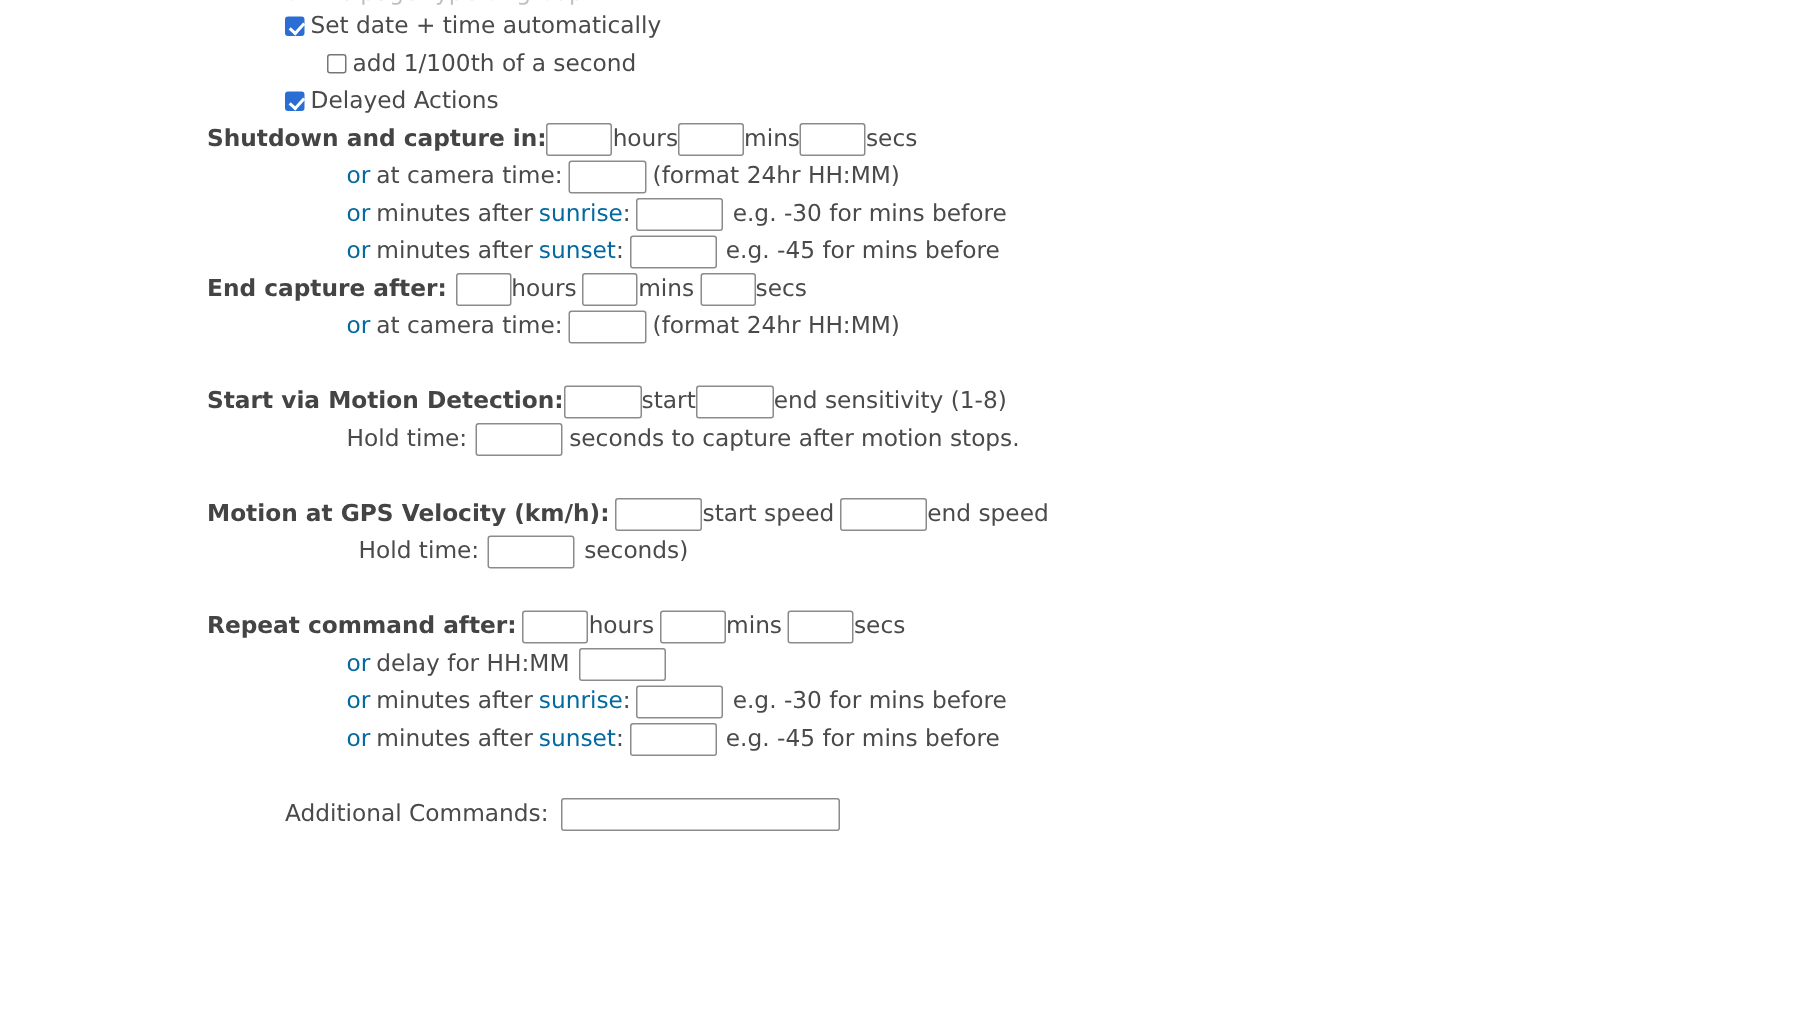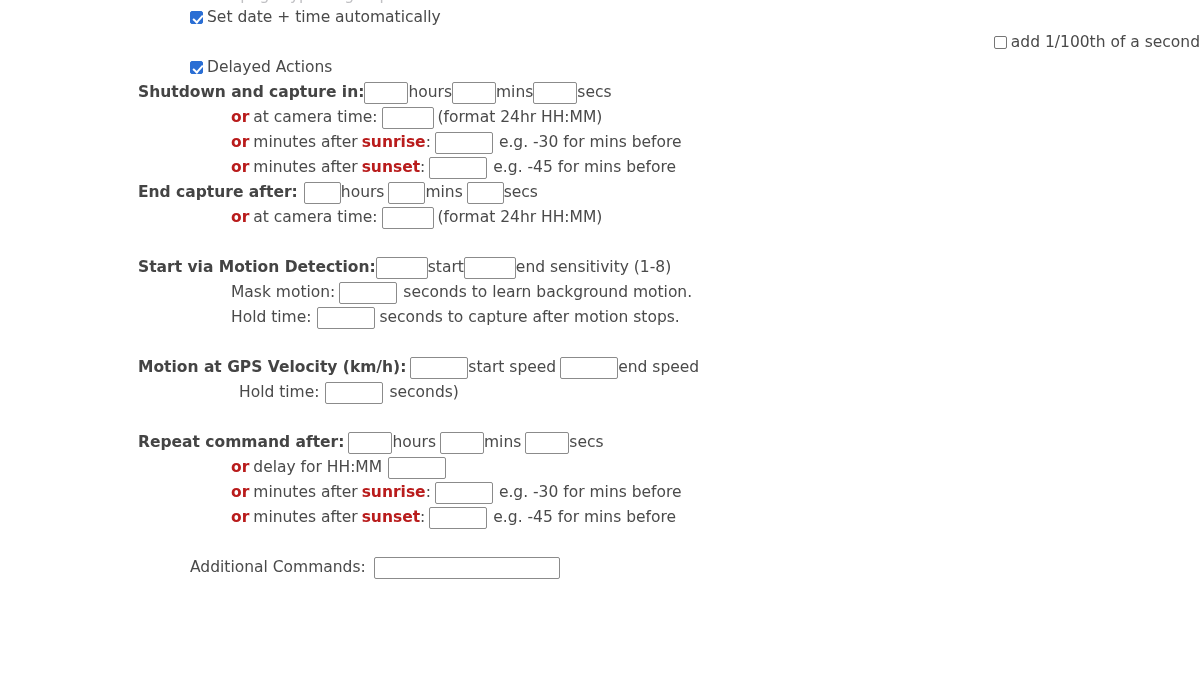--- a/index.html
+++ b/index.html
@@ -46,21 +46,21 @@
   .row {
     display: flex;
     align-items: center;
     white-space: nowrap;
     line-height: 25px;
     height: 25px;
   }
 
   
   .lvl0 { padding-left: 190px; }
-  .lvl1 { padding-left: 218px; justify-content: flex-end; }
+  .lvl1 { padding-left: 218px; }
   .lvl2 { padding-left: 90px; margin-left: 48px; }
   .lvl3 { padding-left: 231px; }
   .lvl-ac { padding-left: 190px; }
 
   .spacer { height: 25px; }
 
   .cb {
     -webkit-appearance: none;
     appearance: none;
     width: 13px; height: 13px;
@@ -82,21 +82,21 @@
     position: absolute;
     left: 3.5px; top: 0.5px;
     width: 4px; height: 8px;
     border: solid #ffffff;
     border-width: 0 2px 2px 0;
     transform: rotate(42deg);
   }
 
   .lbl { color: #4a4a4a; }
   .lbl-strong { font-weight: bold; color: #444444; }
-  .b { font-weight: bold; color: #b91c1c; }
+  .b { font-weight: normal; color: #0369a1; }
 
   .txt {
     -webkit-appearance: none;
     appearance: none;
     border: 1px solid #8b8b8b;
     border-radius: 2px;
     background: #ffffff;
     height: 22px;
     font-family: "DejaVu Sans", "Liberation Sans", sans-serif;
     font-size: 14px;
@@ -212,27 +212,20 @@
 
     <div class="row lvl2">
       <span class="lbl-strong">Start via Motion Detection:</span>
       <input class="txt w-md" type="text" value="" style="">
       <span class="lbl">start</span>
       <input class="txt w-md" type="text" value="" style="">
       <span class="lbl">end sensitivity (1-8)</span>
     </div>
 
 
-    <div class="row lvl3">
-      <span class="lbl">Mask motion:</span>
-      <span class="gap4"></span>
-      <input class="txt w-lg" type="text" value="" style="">
-      <span class="gap6"></span>
-      <span class="lbl">seconds to learn background motion.</span>
-    </div>
 
     <div class="row lvl3">
       <span class="lbl">Hold time:</span>
       <span class="gap6"></span>
       <input class="txt w-lg" type="text" value="" style="">
       <span class="gap4"></span>
       <span class="lbl">seconds to capture after motion stops.</span>
     </div>
 
     <div class="spacer"></div>

